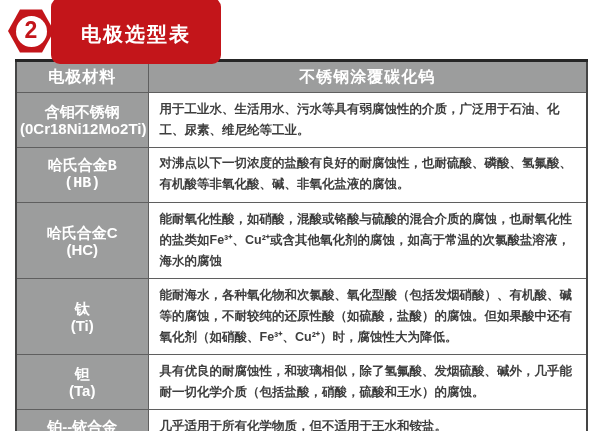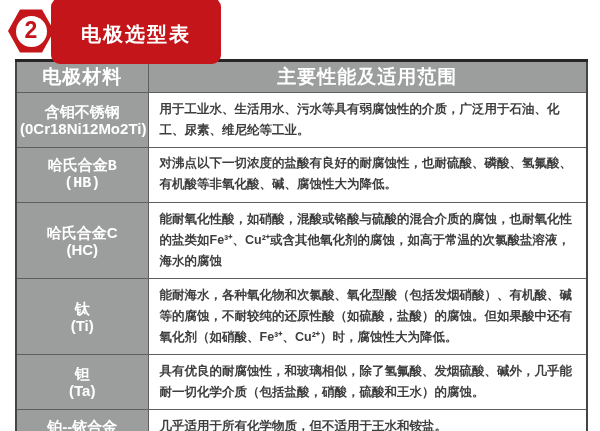--- a/index.html
+++ b/index.html
@@ -45,21 +45,21 @@
   
   table.sel {
     border-collapse: collapse; table-layout: fixed;
     width: 573px; margin: 4px 12px 0 15px;
     border: 2px solid #454545; border-top: 3px solid #262626;
   }
   table.sel col.c1 { width: 132px; }
   table.sel th, table.sel td { border: 1px solid #5f5f5f; }
   th.hdr {
     background: #9c9d9d; color: #ffffff;
-    font-size: 19px; font-weight: bold;
+    font-size: 16px; font-weight: bold;
     height: 28px; text-align: center; letter-spacing: 1px;
   }
   td.mat {
     background: #9c9d9d; color: #ffffff;
     font-size: 15px; font-weight: bold;
     text-align: center; vertical-align: middle;
     padding: 2px 3px; line-height: 17px;
   }
   td.mat .mat-code:empty { display: none; }
   td.desc {
@@ -93,37 +93,37 @@
   </div>
 
   <table class="sel">
     <colgroup>
         <col class="c1">
         <col class="c2">
       </colgroup>
     <thead>
       <tr>
         <th class="hdr">电极材料</th>
-        <th class="hdr">主要性能及适用范围</th>
+        <th class="hdr">不锈钢涂覆碳化钨</th>
       </tr>
     </thead>
     <tbody>
       <tr class="r1">
         <td class="mat">
           <div class="mat-name">含钼不锈钢</div>
           <div class="mat-code">(0Cr18Ni12Mo2Ti)</div>
         </td>
         <td class="desc">用于工业水、生活用水、污水等具有弱腐蚀性的介质，广泛用于石油、化工、尿素、维尼纶等工业。</td>
       </tr>
       <tr class="r2">
         <td class="mat">
           <div class="mat-name">哈氏合金B</div>
           <div class="mat-code">(HB)</div>
         </td>
-        <td class="desc">对沸点以下一切浓度的盐酸有良好的耐腐蚀性，也耐硫酸、磷酸、氢氟酸、有机酸等非氧化酸、碱、腐蚀性大为降低。</td>
+        <td class="desc">对沸点以下一切浓度的盐酸有良好的耐腐蚀性，也耐硫酸、磷酸、氢氟酸、有机酸等非氧化酸、碱、非氧化盐液的腐蚀。</td>
       </tr>
       <tr class="r3">
         <td class="mat">
           <div class="mat-name">哈氏合金C</div>
           <div class="mat-code">(HC)</div>
         </td>
         <td class="desc">能耐氧化性酸，如硝酸，混酸或铬酸与硫酸的混合介质的腐蚀，也耐氧化性的盐类如Fe³⁺、Cu²⁺或含其他氧化剂的腐蚀，如高于常温的次氯酸盐溶液，海水的腐蚀</td>
       </tr>
       <tr class="r4">
         <td class="mat">

